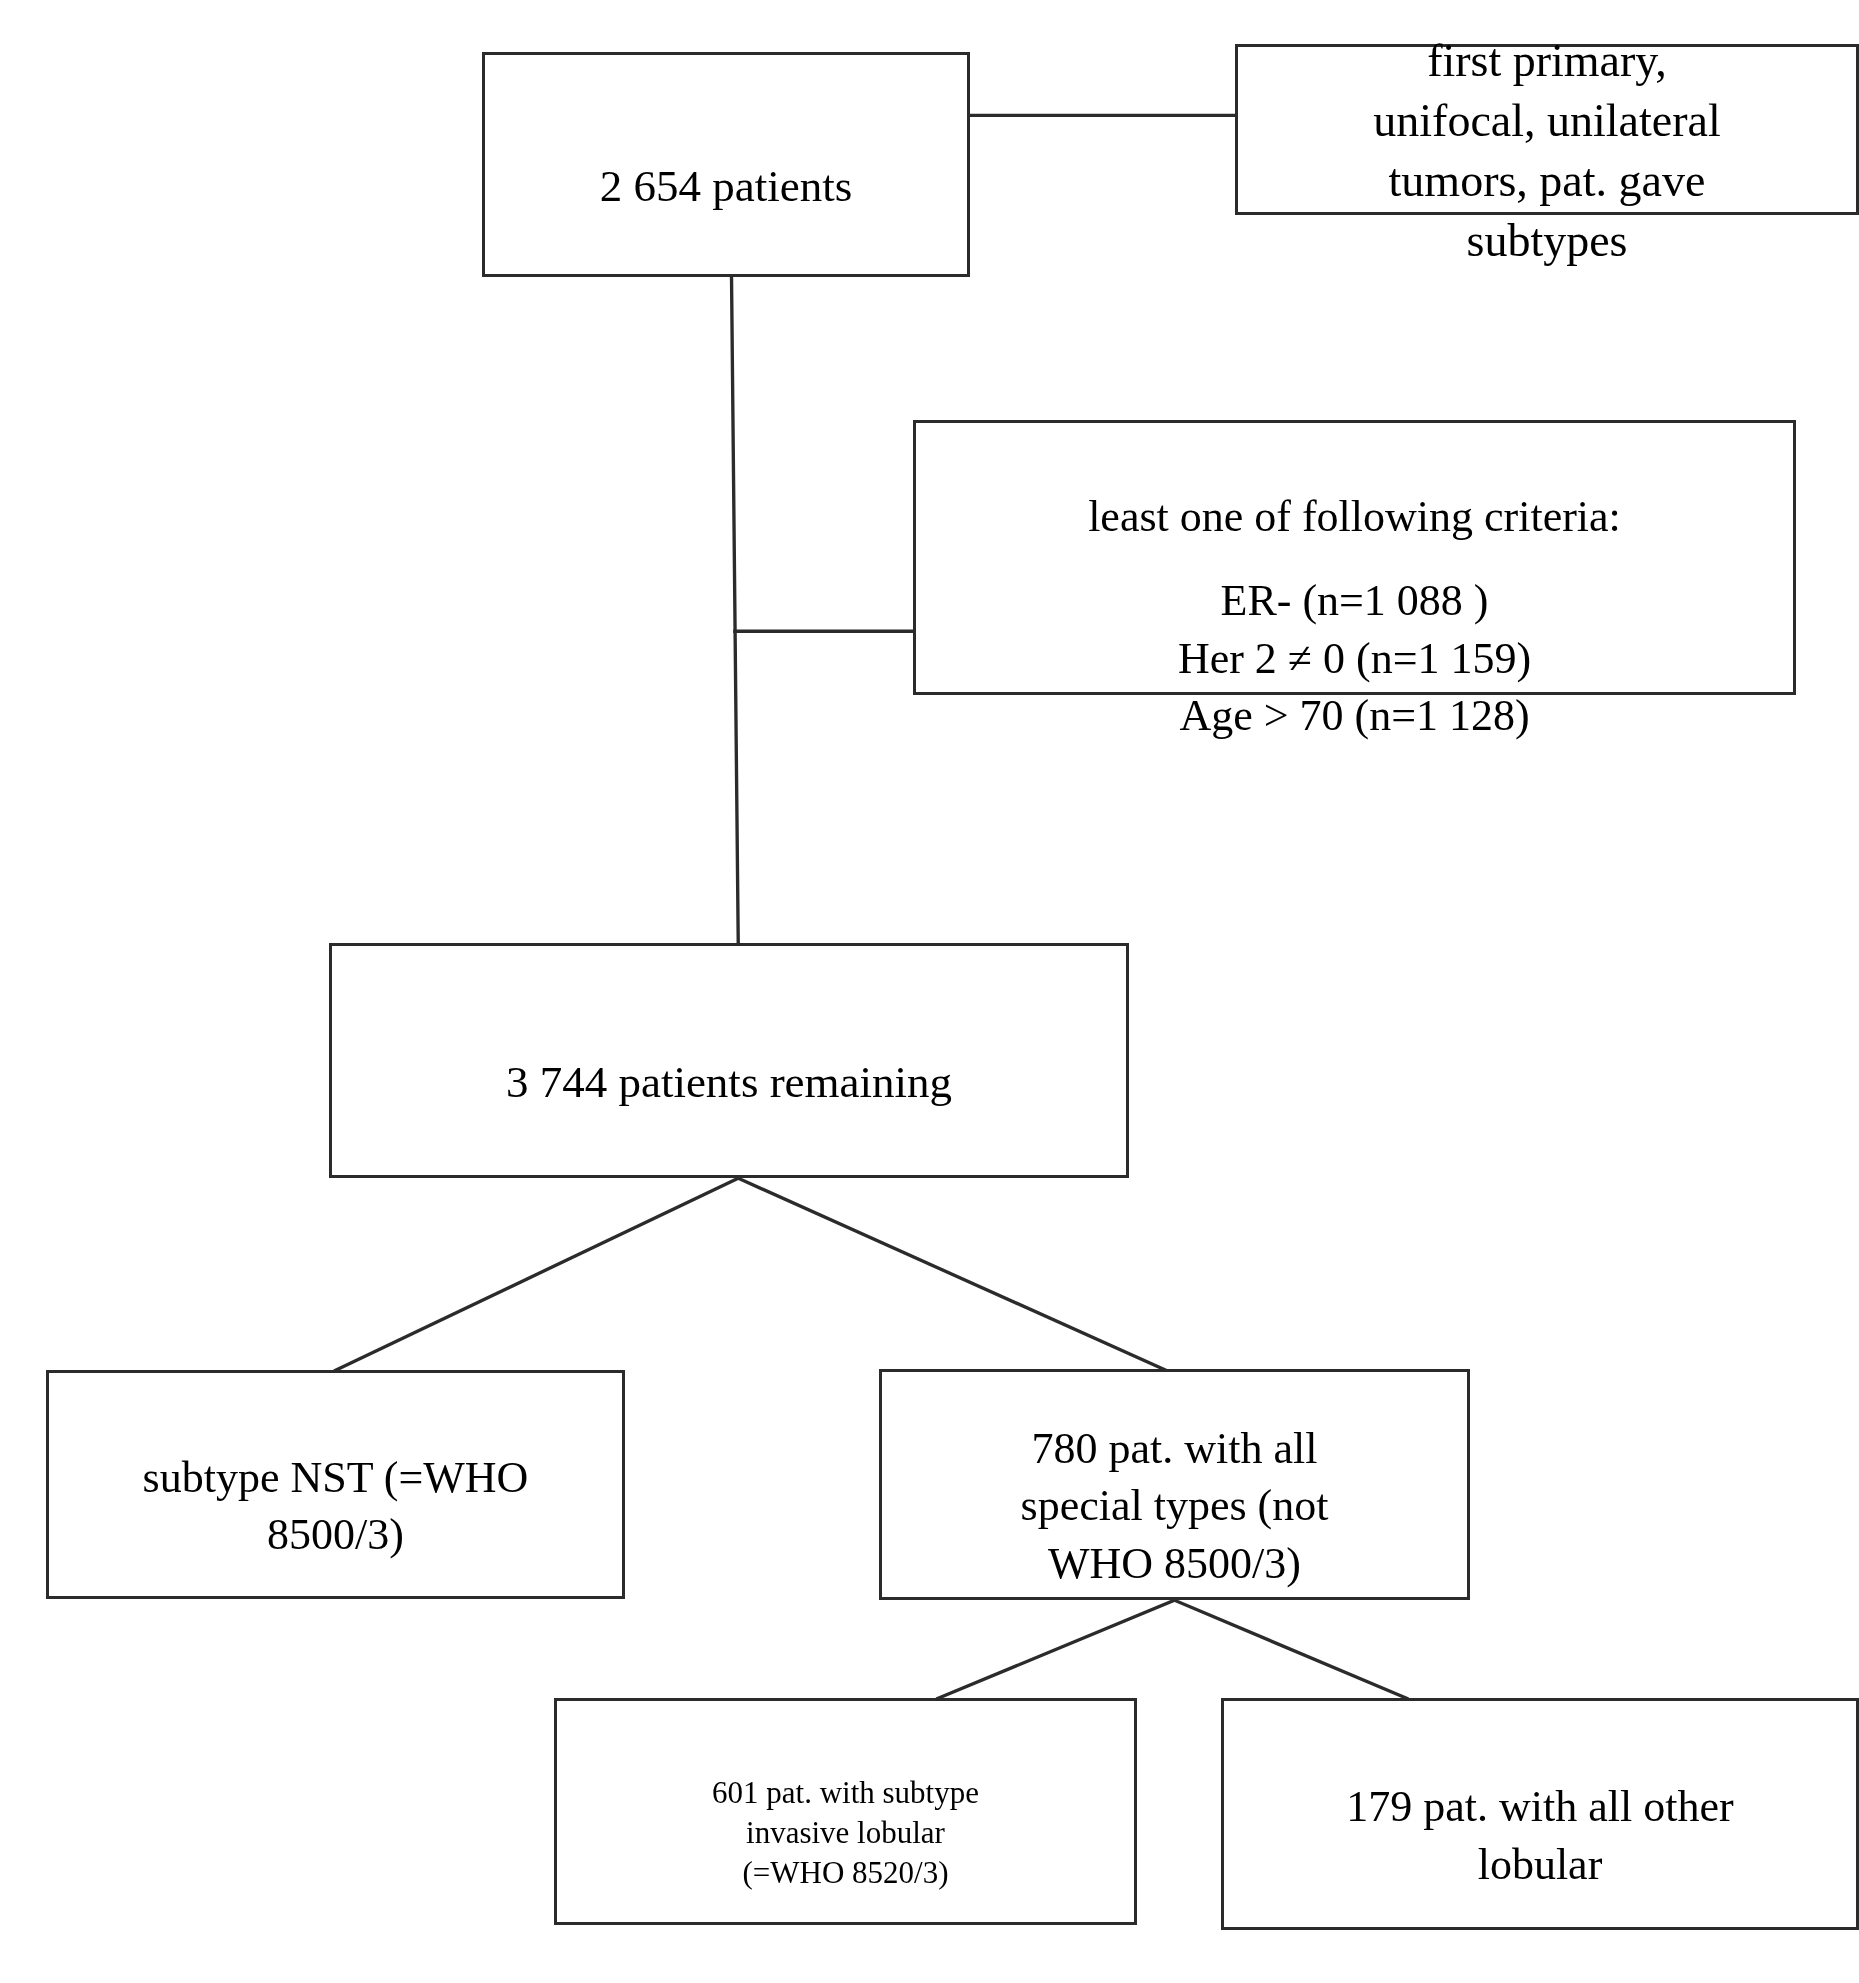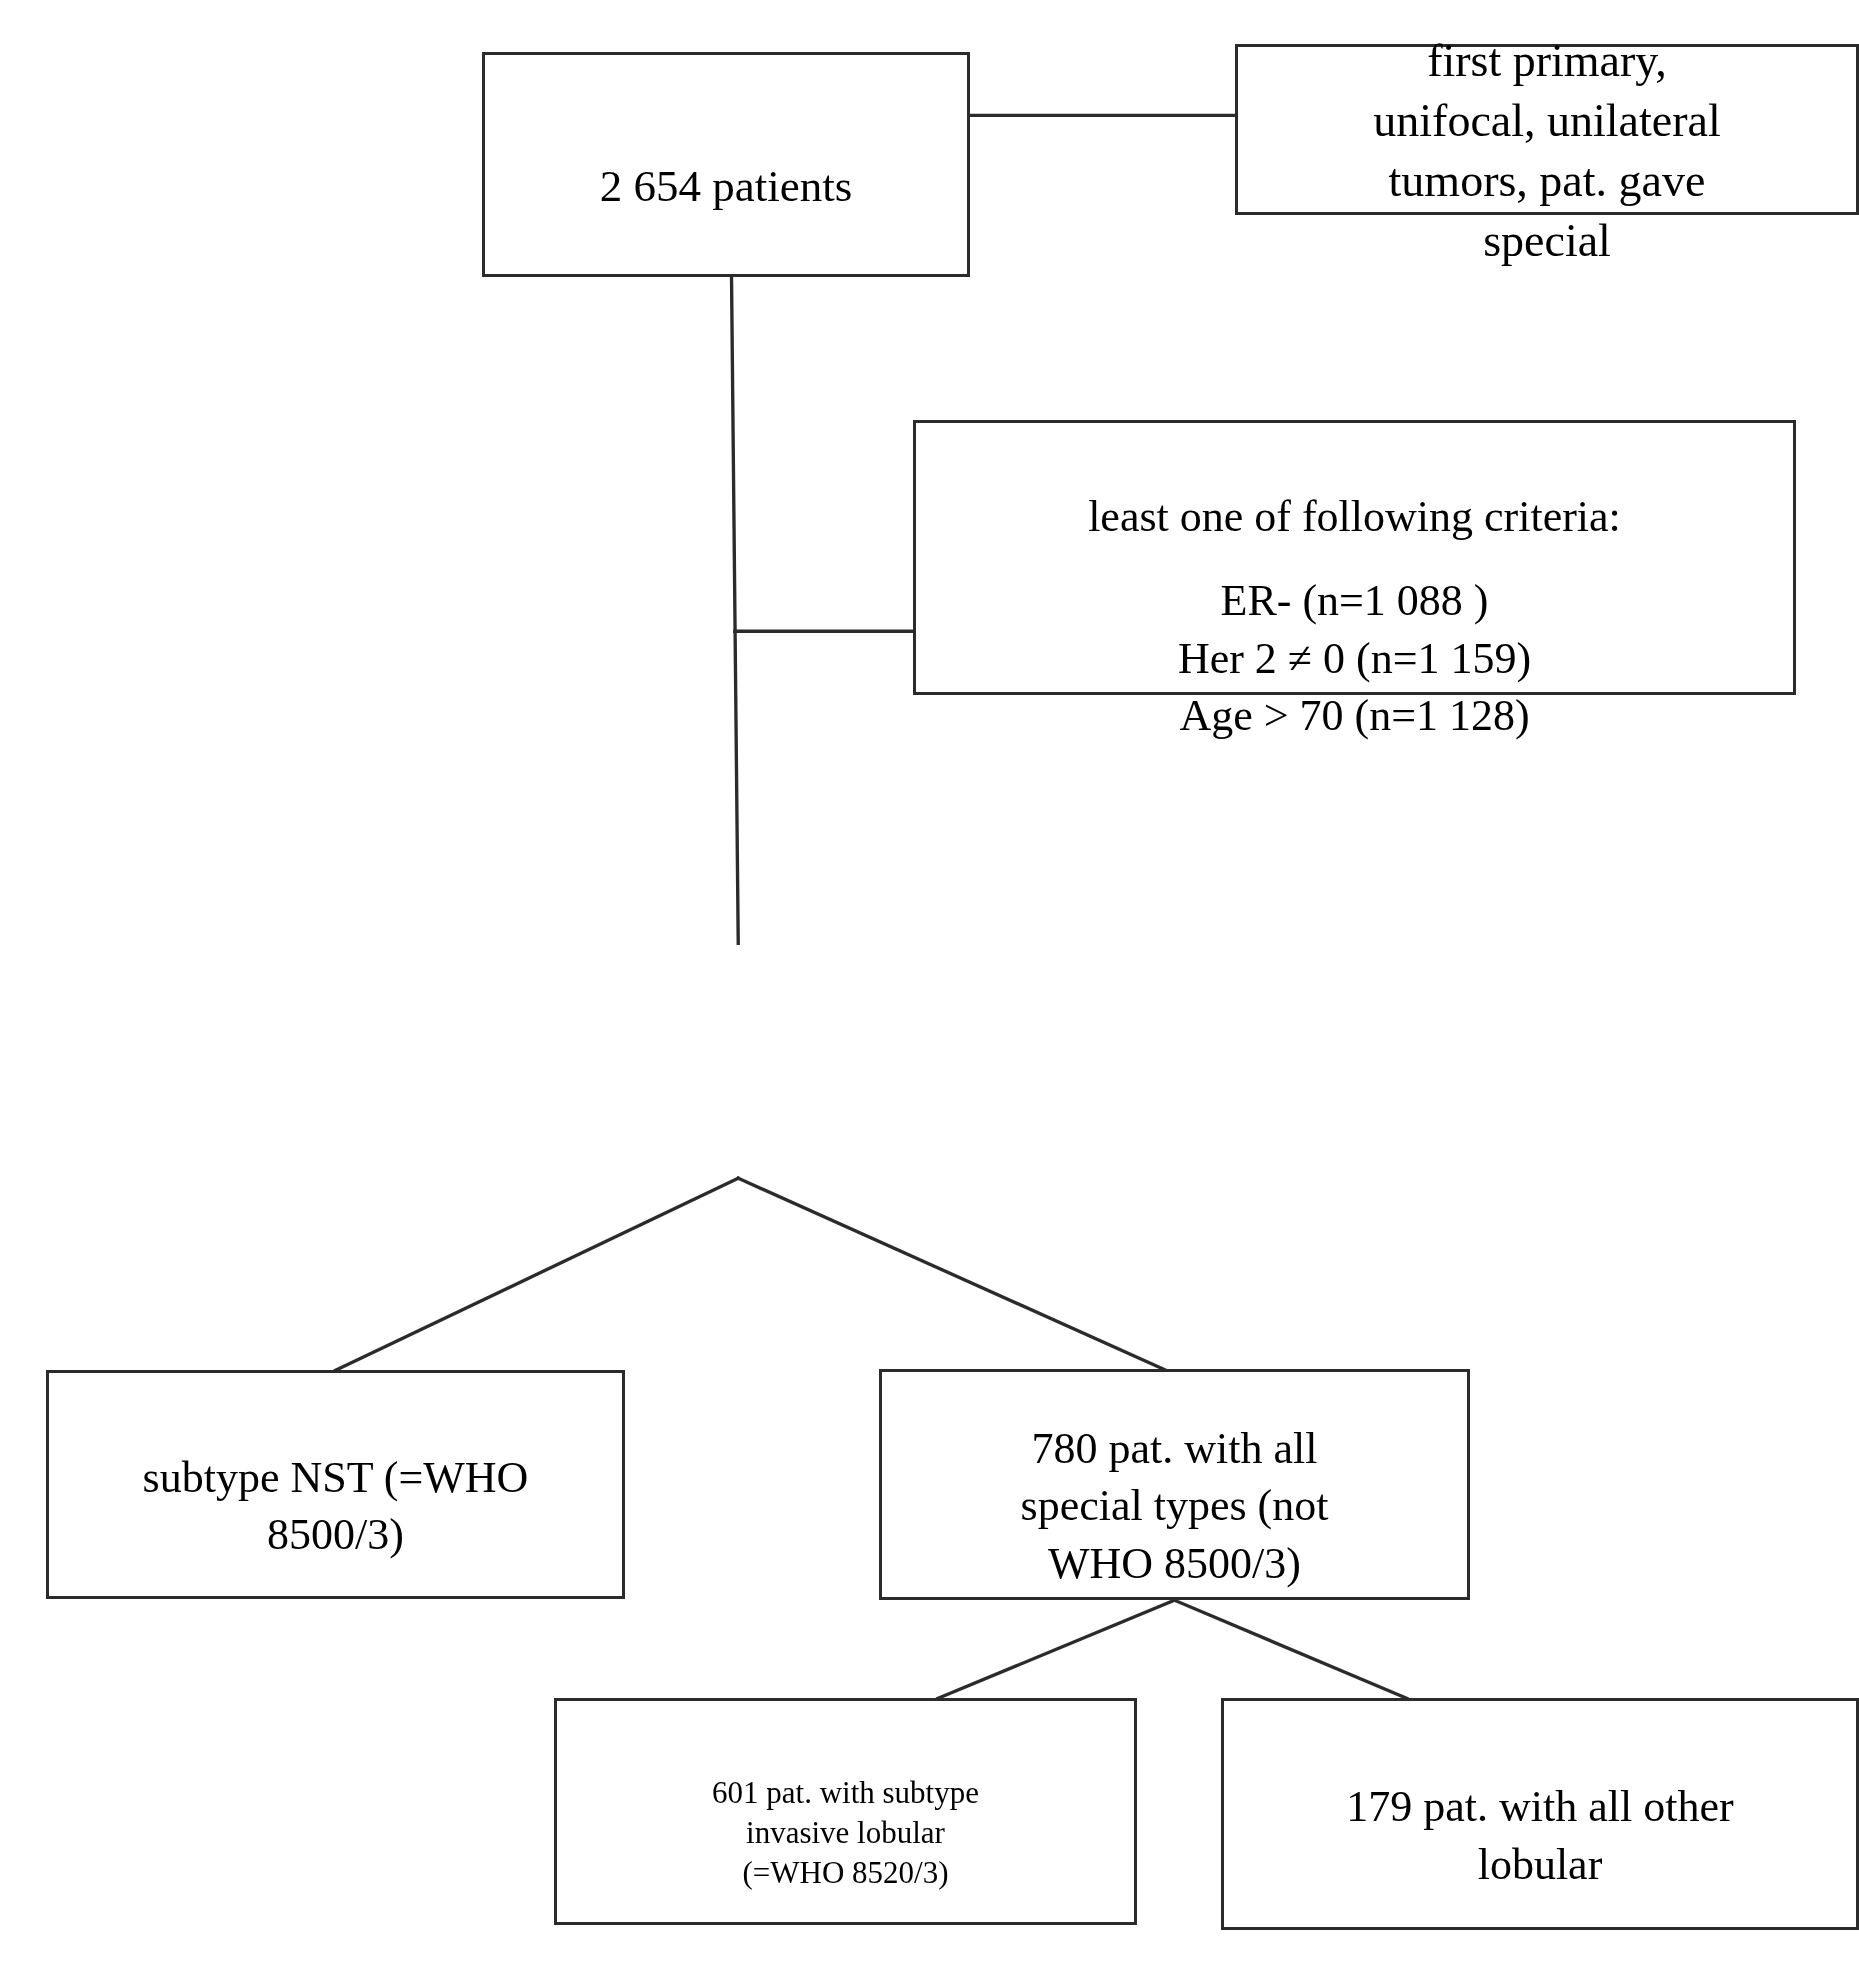--- a/index.html
+++ b/index.html
@@ -120,34 +120,39 @@
     <span class="lines">
       <span class="ln">2 654 patients</span>
     </span>
   </div>
 
   <div class="node" id="node-inclusion">
     <span class="lines">
       <span class="ln">first primary,</span>
       <span class="ln">unifocal, unilateral</span>
       <span class="ln">tumors, pat. gave</span>
-      <span class="ln">special</span>
+      <span class="ln">subtypes</span>
     </span>
   </div>
 
   <div class="node" id="node-exclusion">
     <span class="lines">
       <span class="ln">least one of following criteria:</span>
       <span class="spacer"></span>
       <span class="ln">ER- (n=1 088 )</span>
       <span class="ln">Her 2 ≠ 0 (n=1 159)</span>
       <span class="ln">Age &gt; 70 (n=1 128)</span>
     </span>
   </div>
 
+  <div class="node" id="node-remaining">
+    <span class="lines">
+      <span class="ln">3 744 patients remaining</span>
+    </span>
+  </div>
 
   <div class="node" id="node-nst">
     <span class="lines">
       <span class="ln">subtype NST (=WHO</span>
       <span class="ln">8500/3)</span>
     </span>
   </div>
 
   <div class="node" id="node-special">
     <span class="lines">

